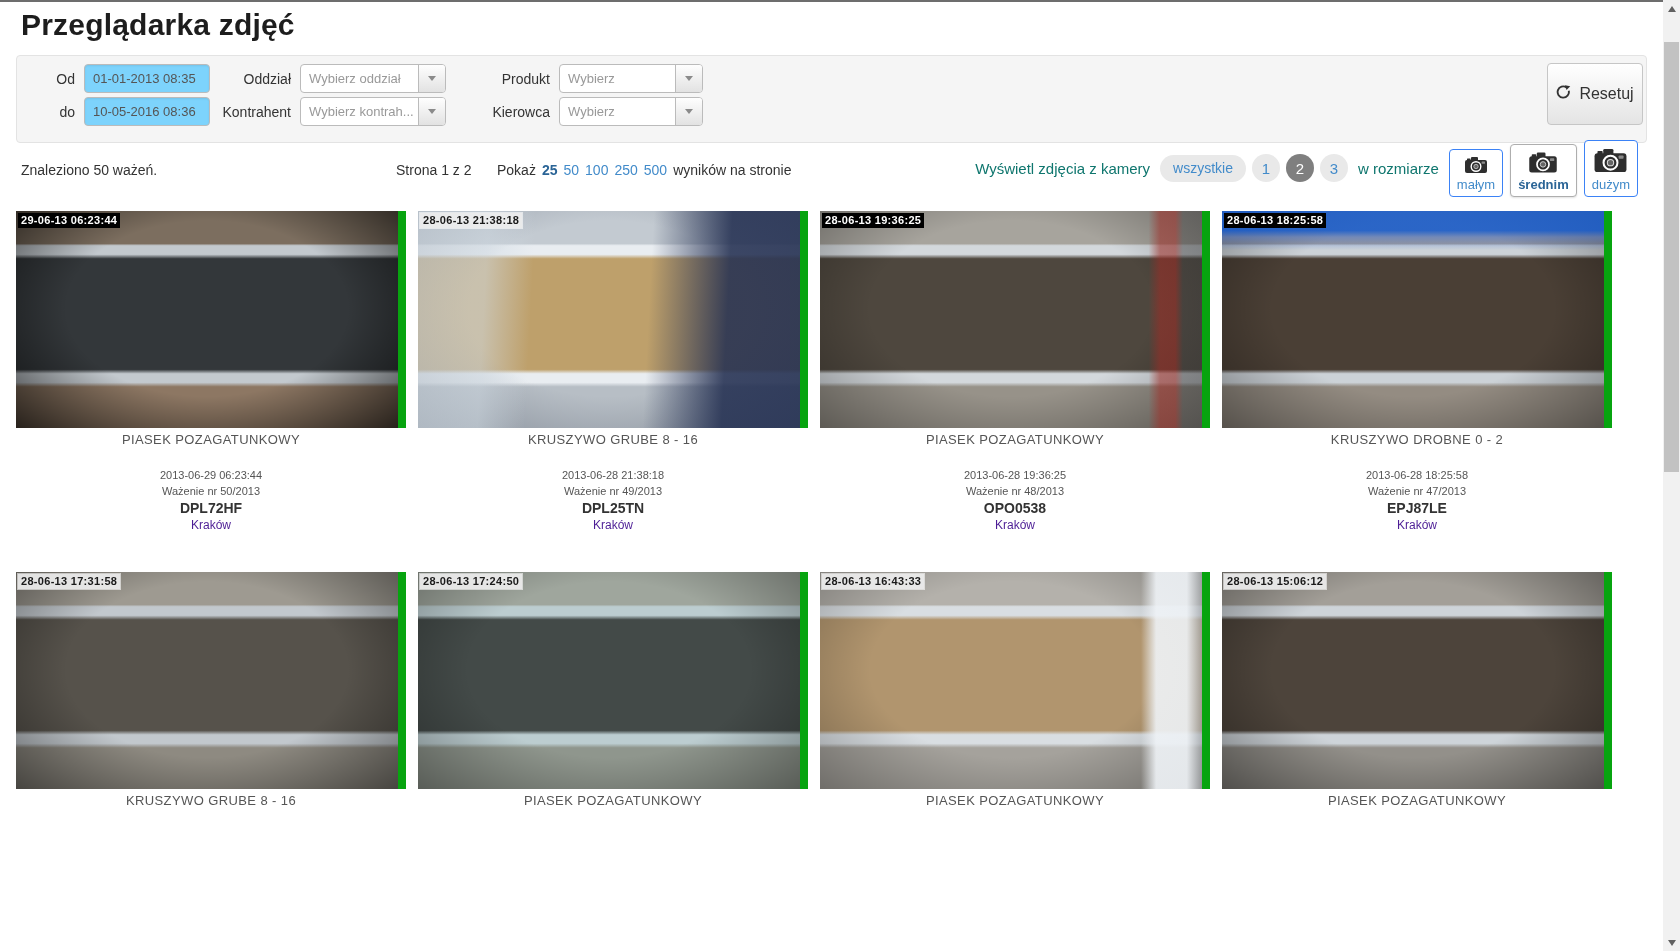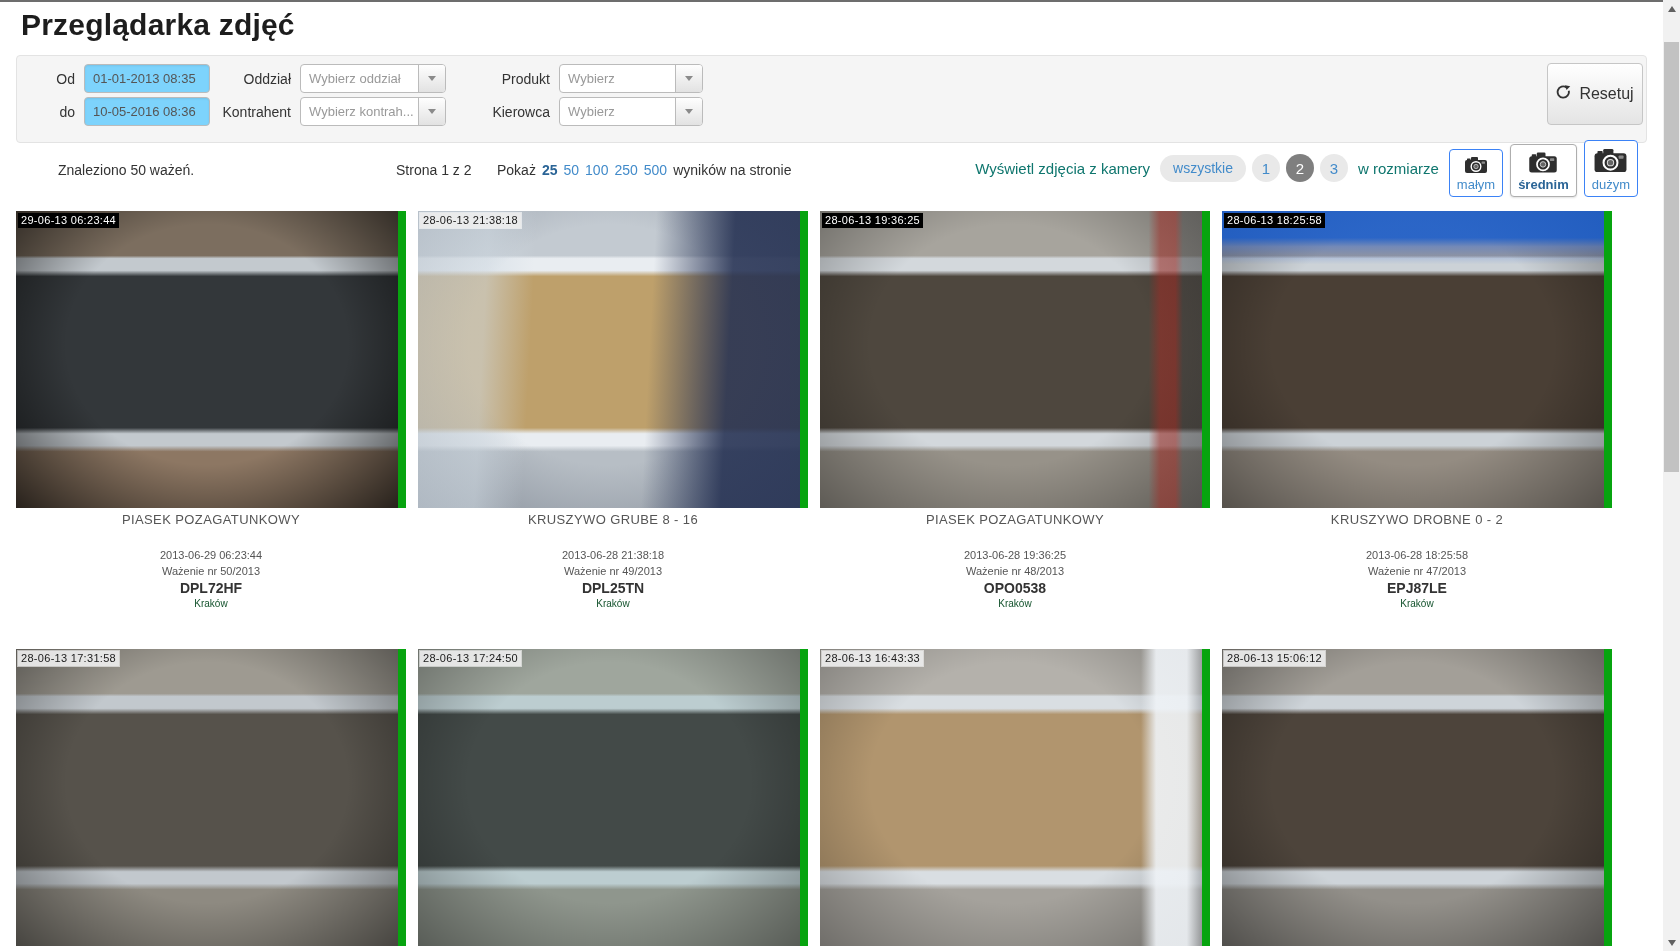--- a/index.html
+++ b/index.html
@@ -18,21 +18,21 @@
   .sel{display:flex;height:29px;box-sizing:border-box;border:1px solid #bbb;border-radius:4px;background:#fff;overflow:hidden;cursor:pointer;}
   .sel .seltxt{flex:1;font-size:13px;color:#999;padding:6px 8px 0 8px;white-space:nowrap;overflow:hidden;}
   .sel .selarrow{width:26px;border-left:1px solid #bbb;background:linear-gradient(#fefefe,#e2e2e2);display:flex;align-items:center;justify-content:center;}
   .sel .selarrow::after{content:"";width:0;height:0;border:4px solid transparent;border-top:5px solid #8a8a8a;margin-top:4px;}
   .btn{position:absolute;top:7px;height:62px;border-radius:4px;font-size:16px;display:flex;align-items:center;justify-content:center;gap:8px;cursor:pointer;box-sizing:border-box;border:1px solid transparent;}
   #szukaj-btn{left:1408px;width:114px;background:linear-gradient(#1b79de,#0c5cc0);color:#fff;font-weight:bold;border-color:#0a55b4;}
   #resetuj-btn{left:1530px;width:96px;background:linear-gradient(#ffffff,#e4e4e4);color:#333;border-color:#c6c6c6;}
 
   
   #results-row{position:absolute;left:0;top:136px;width:1663px;height:64px;}
-  #found-text{position:absolute;left:21px;top:26px;font-size:14px;color:#333;margin-left:37px;}
+  #found-text{position:absolute;left:21px;top:26px;font-size:14px;color:#333;}
   #page-indicator{position:absolute;left:396px;top:26px;font-size:14px;color:#333;}
   #pokaz-wrap{position:absolute;left:497px;top:26px;font-size:14px;color:#333;display:flex;gap:6px;align-items:baseline;}
   .psize{color:#428bca;text-decoration:none;cursor:pointer;}
   .psize.selected{color:#2a6496;font-weight:bold;}
   #camera-cluster{position:absolute;right:25px;top:0;height:64px;display:flex;align-items:center;gap:10px;}
   #camera-label,#size-label{font-size:15px;color:#0f766e;white-space:nowrap;}
   .copt{display:inline-flex;align-items:center;justify-content:center;font-size:14px;color:#428bca;background:#e9e9e9;cursor:pointer;text-decoration:none;}
   .copt.pill{height:27px;padding:0 13px;border-radius:14px;}
   .copt.circle{width:28px;height:28px;border-radius:50%;font-size:15px;}
   .copt.selected{background:#7f7f7f;color:#fff;}
@@ -43,39 +43,39 @@
   .szbtn.selected{border-color:#aeaeae;box-shadow:0 1px 2px rgba(0,0,0,.12);}
   .szbtn.selected .szlabel{font-weight:bold;color:#2a6496;}
   .cam{display:flex;align-items:flex-end;}
   .cam.ic-s svg{width:24px;height:20px;}
   .cam.ic-m svg{width:30px;height:25px;}
   .cam.ic-l svg{width:35px;height:29px;}
 
   
   #grid{position:absolute;left:16px;top:211px;width:1640px;display:grid;grid-template-columns:repeat(4,390px);column-gap:12px;row-gap:40px;}
   .card{width:390px;}
-  .photo{position:relative;width:382px;height:297px;border-right:8px solid #07a40f;box-sizing:content-box;
+  .photo{position:relative;width:382px;height:217px;border-right:8px solid #07a40f;box-sizing:content-box;
     background-image:
       var(--extra,linear-gradient(rgba(0,0,0,0),rgba(0,0,0,0))),
       radial-gradient(ellipse at 50% 45%, rgba(0,0,0,0) 52%, var(--vig) 100%),
       linear-gradient(180deg,
         var(--g1) 0%, var(--g1) 15%,
         var(--rim) 16%, var(--rim) 20%,
         var(--bed) 22%, var(--bed) 73%,
         var(--rim) 75%, var(--rim) 79%,
-        var(--g2) 81%, var(--g2) 100%);}
+        var(--g2) 81%, var(--g2) 100%); font-weight: bold;}
   .ts{position:absolute;top:2px;left:2px;font-size:11px;line-height:13px;padding:1px 3px;letter-spacing:.3px;white-space:nowrap;}
   .ts-dark{background:#000;color:#fff;}
   .ts-light{background:rgba(238,238,238,.92);color:#1a1a1a;outline:1px solid rgba(255,255,255,.6);}
   .caption{width:390px;text-align:center;}
   .product{margin-top:4px;font-size:13px;color:#555;letter-spacing:.4px;}
   .cdate{margin-top:22px;font-size:11px;color:#555;}
   .cwaz{margin-top:4px;font-size:11px;color:#555;}
   .plate{margin-top:3px;font-size:14px;font-weight:bold;color:#333;}
-  .city{margin-top:2px;font-size:10px;color:#14532d;}
+  .city{margin-top:2px;font-size:12px;color:#4c1d95;}
 
   
   .p1{--g1:#7c6e5f;--g2:#8d7763;--rim:#c3c9ce;--bed:#33373a;--vig:rgba(0,0,0,.72);}
   .p2{--g1:#c3cad1;--g2:#b7bec5;--rim:#e9edf1;--bed:#bea06b;--vig:rgba(40,50,70,.35);
       --extra:linear-gradient(93deg, rgba(210,220,228,.55) 0% 18%, rgba(0,0,0,0) 30% 60%, rgba(36,48,82,.88) 80% 100%);}
   .p3{--g1:#a7a49d;--g2:#979289;--rim:#d3d8dc;--bed:#4e473e;--vig:rgba(0,0,0,.38);
       --extra:linear-gradient(90deg, rgba(0,0,0,0) 0% 86%, rgba(160,45,38,.55) 89% 93%, rgba(70,70,70,.4) 95% 100%);}
   .p4{--g1:#a29b92;--g2:#948c82;--rim:#ccd2d7;--bed:#4a3f35;--vig:rgba(0,0,0,.42);
       --extra:linear-gradient(180deg, rgba(22,92,208,.85) 0% 9%, rgba(70,120,220,.5) 12%, rgba(0,0,0,0) 18%);}
   .p5{--g1:#9e9a91;--g2:#8e8a81;--rim:#c2c8cd;--bed:#56524b;--vig:rgba(0,0,0,.5);}

